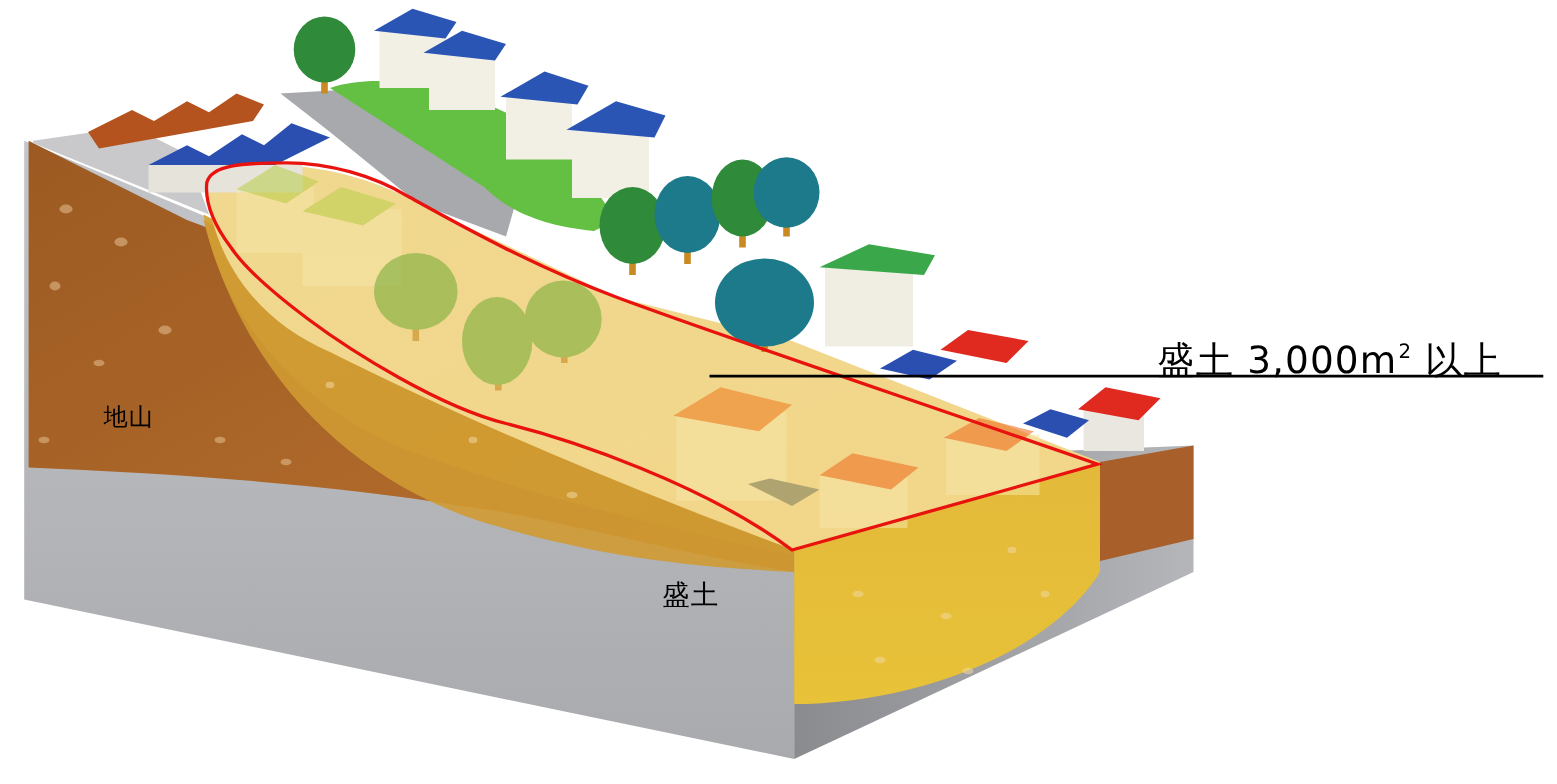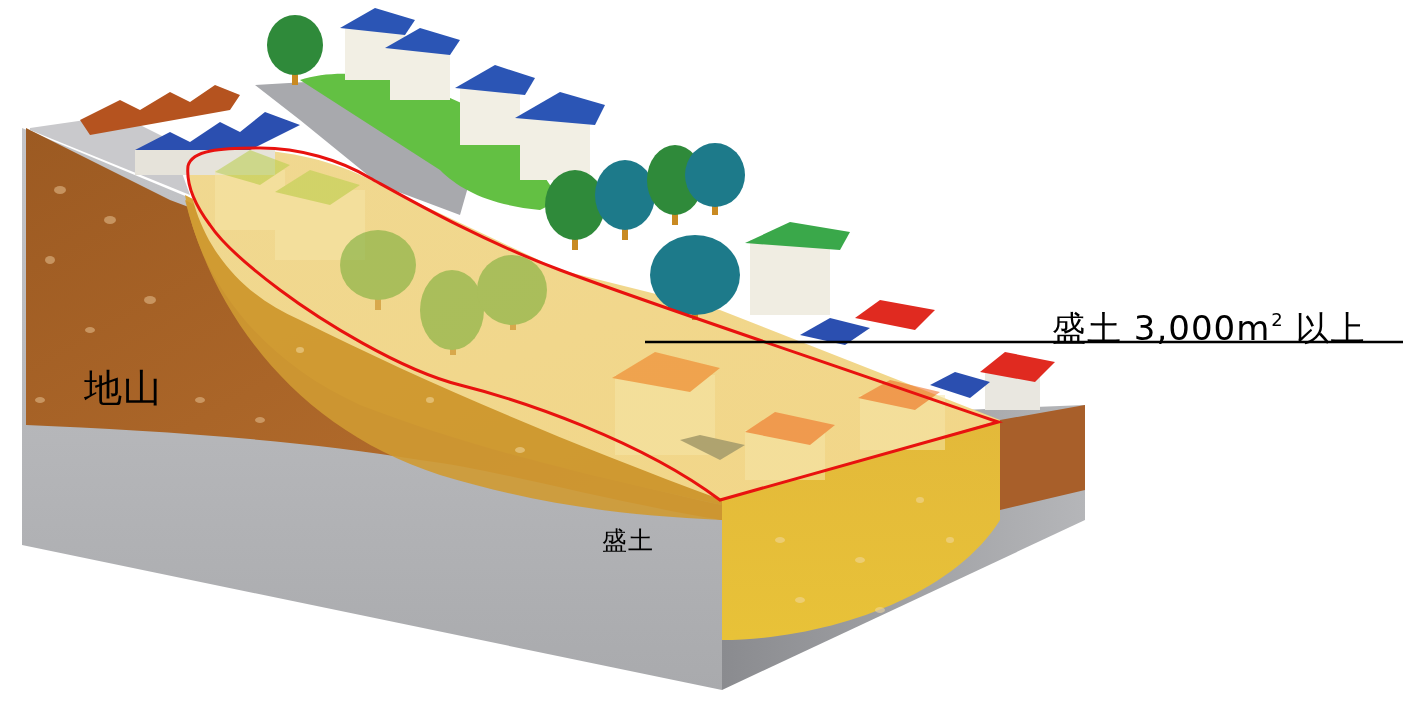--- a/index.html
+++ b/index.html
@@ -1,20 +1,20 @@
 <!DOCTYPE html>
 <html><head>
 <meta charset="utf-8">
 <style>
   html, body { margin: 0; padding: 0; background: #ffffff; }
   body { width: 1415px; height: 713px; position: relative; overflow: hidden;
          font-family: "DejaVu Sans", "Liberation Sans", sans-serif; }
   #scene { position: absolute; left: 0; top: 0; width: 1415px; height: 713px; }
   .label { position: absolute; color: #000; white-space: nowrap; line-height: 1; }
-  .lbl-jiyama { left: 84px; top: 369px; font-size: 38px; letter-spacing: 1px; }
+  .lbl-jiyama { left: 94px; top: 369px; font-size: 22px; letter-spacing: 1px; }
   .lbl-morido { left: 602px; top: 528px; font-size: 25px; letter-spacing: 1px; }
   .lbl-callout { left: 1052px; top: 311px; font-size: 34px; letter-spacing: 1px; }
   .lbl-callout sup { font-size: 18px; vertical-align: 14px; margin-left: 1px; }
 </style>
 </head>
 <body>
 
 <svg id="scene" viewBox="0 0 1415 713" width="1415" height="713" xmlns="http://www.w3.org/2000/svg">
   <defs>
     <linearGradient id="gBed" x1="0" y1="0" x2="0" y2="1">

